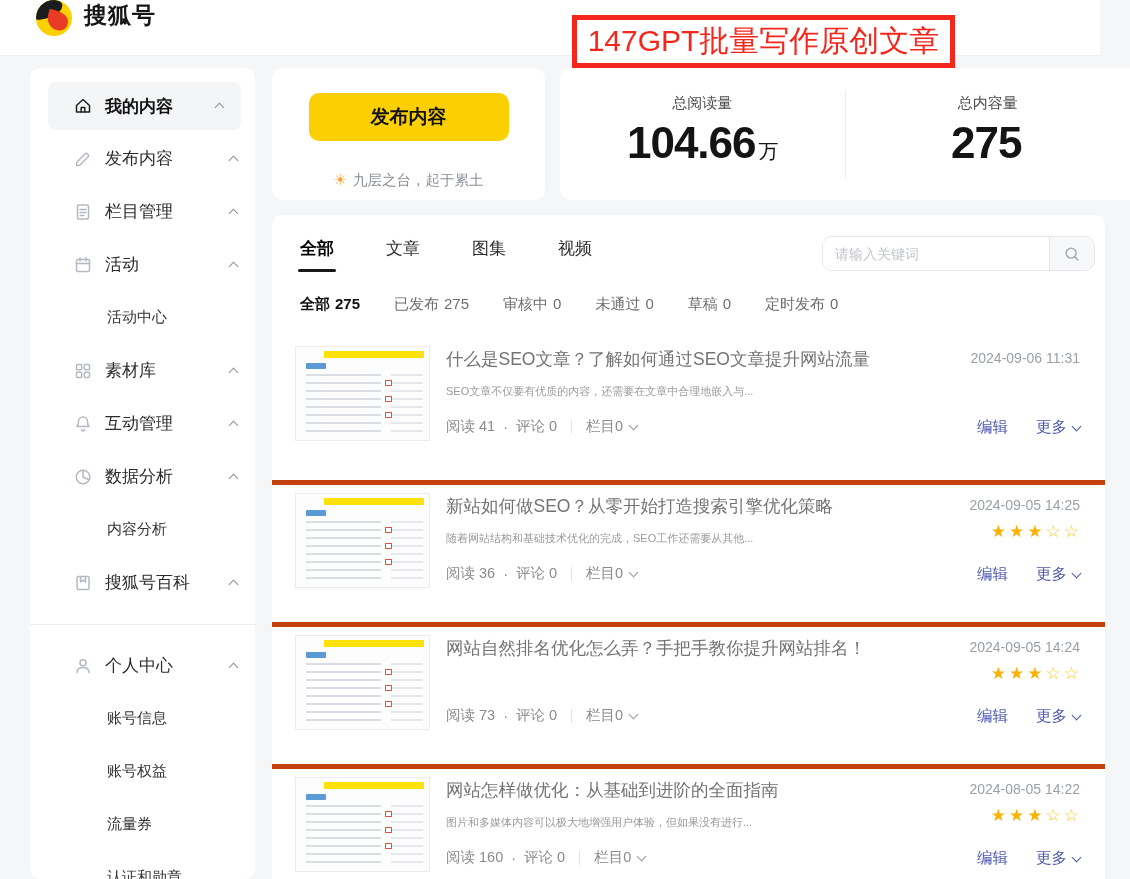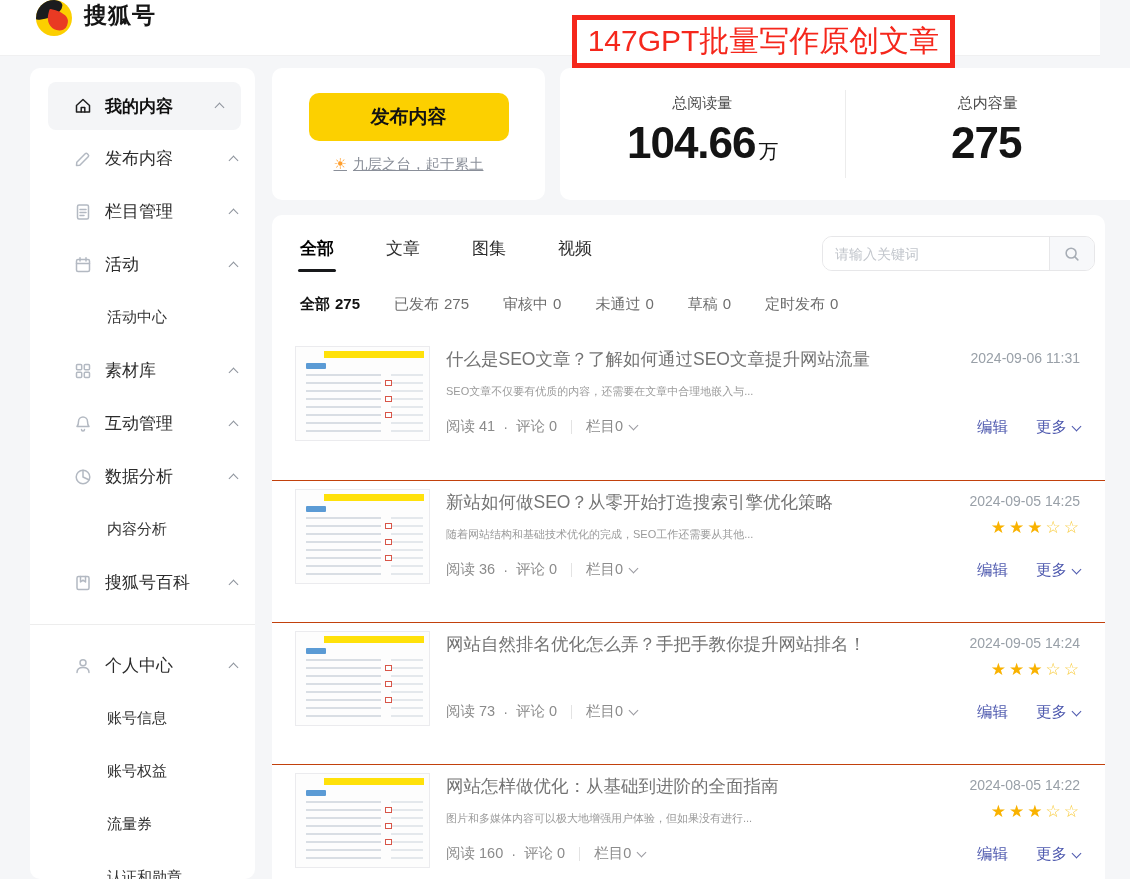--- a/index.html
+++ b/index.html
@@ -42,21 +42,21 @@
   .side-item .chev { position:absolute; right:18px; color:#8d939c; }
   .side-sub { height:53px; display:flex; align-items:center; padding-left:77px;
               font-size:15px; color:#333; cursor:pointer; }
   .side-divider { height:1px; background:#ededed; margin:15px 0 14px 0; }
 
   
   .publish-card { left:272px; top:68px; width:273px; height:132px; text-align:center; }
   .pub-btn { display:block; margin:25px auto 0; width:200px; height:48px; background:#fcd000;
              border:none; border-radius:10px; font-size:19px; font-weight:700; color:#121212;
              font-family:"Liberation Sans", sans-serif; cursor:pointer; }
-  .motto { margin-top:14px; font-size:14.5px; color:#8a8f99;text-decoration:underline; }
+  .motto { margin-top:30px; font-size:14.5px; color:#8a8f99; }
   .sun { color:#ff9e2c; margin-right:6px; font-size:15px; }
 
   
   .stats-card { left:560px; top:68px; width:570px; height:132px; border-radius:10px 0 0 10px; display:flex; }
   .stat { flex:1; text-align:center; padding-top:26px; }
   .stat-label { font-size:15px; color:#4c4c4c; }
   .stat-value { margin-top:8px; font-size:44px; font-weight:700; color:#141414; letter-spacing:-1px; line-height:1; }
   .stat-unit { font-size:20px; font-weight:400; margin-left:3px; }
   .stat-divider { width:1px; background:#ececec; margin:22px 0; }
 
@@ -79,21 +79,21 @@
                 display:flex; align-items:center; justify-content:center; cursor:pointer; }
 
   .filters-row { padding-left:28px; margin-top:12px; display:flex; align-items:center;
                  font-size:15px; color:#6e6e6e; height:22px; }
   .filter { margin-right:34px; cursor:pointer; white-space:nowrap; }
   .filter.active { color:#111; font-weight:700; }
   .f-count { margin-left:5px; }
 
   .article-list { margin-top:23px; }
   .row { position:relative; height:142px; }
-  .row + .row { border-top:1px solid #c2410c; }
+  .row + .row { border-top:5px solid #c2410c; }
 
   .thumb { position:absolute; left:23px; top:8px; width:135px; height:95px; background:#fdfdfd;
            border:1px solid #ebebee; overflow:hidden; cursor:pointer; }
   .th-title { position:absolute; left:28px; top:4px; width:100px; height:7px; background:#ffe10a; }
   .th-btn { position:absolute; left:10px; top:16px; width:20px; height:6px; background:#5b9bd5; border-radius:1px; }
   .th-left { position:absolute; left:10px; top:27px; width:75px; height:60px;
              background:repeating-linear-gradient(#d9dee4 0 2px, transparent 2px 8px); }
   .th-right { position:absolute; left:95px; top:27px; width:32px; height:60px;
               background:repeating-linear-gradient(#e4e8ec 0 2px, transparent 2px 8px); }
   .th-mark { position:absolute; width:7px; height:6px; border:1px solid #d85548; background:#fff; }

